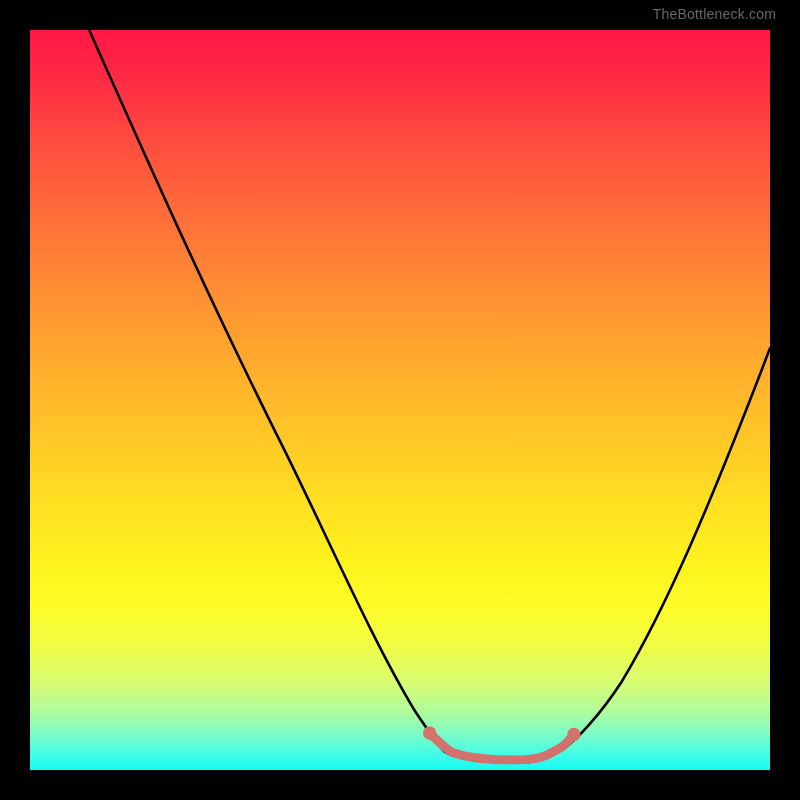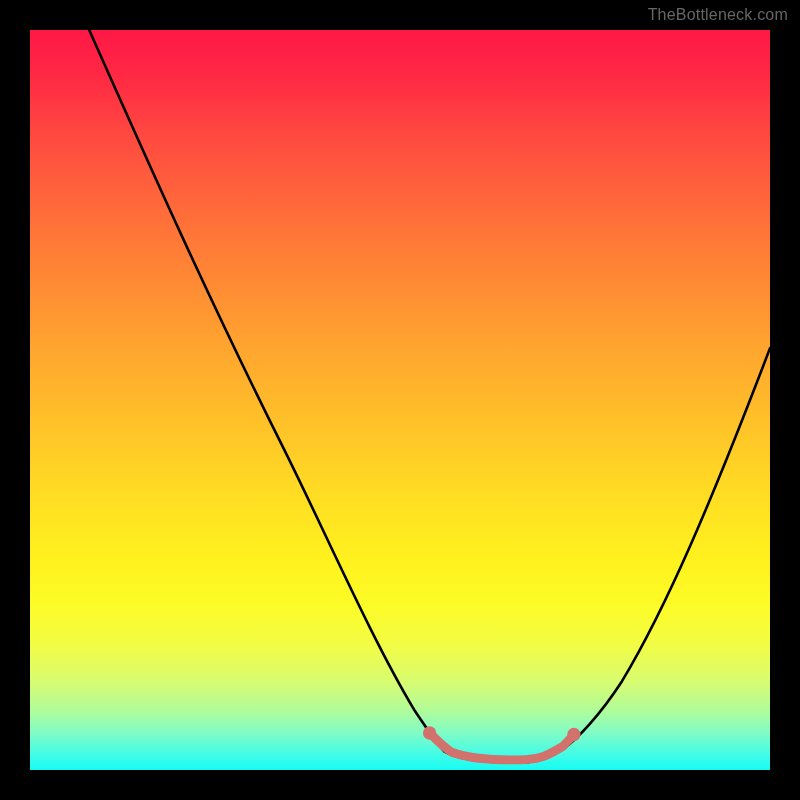--- a/index.html
+++ b/index.html
@@ -38,23 +38,23 @@
       #d8fc70 88%,
       #b0fc9a 92%,
       #80fcc6 95%,
       #40fce8 98%,
       #16fcf2 100%
     );
   }
   .watermark {
     position: absolute;
     top: 6px;
-    right: 12px;
+    right: 24px;
     color: #666;
-    font-size: 16px;
+    font-size: 14px;
     font-weight: 500;
     letter-spacing: 0.2px;
     user-select: none;
     text-align: right;
   }
   svg.curve {
     position: absolute;
     left: 0;
     top: 0;
     width: 740px;

